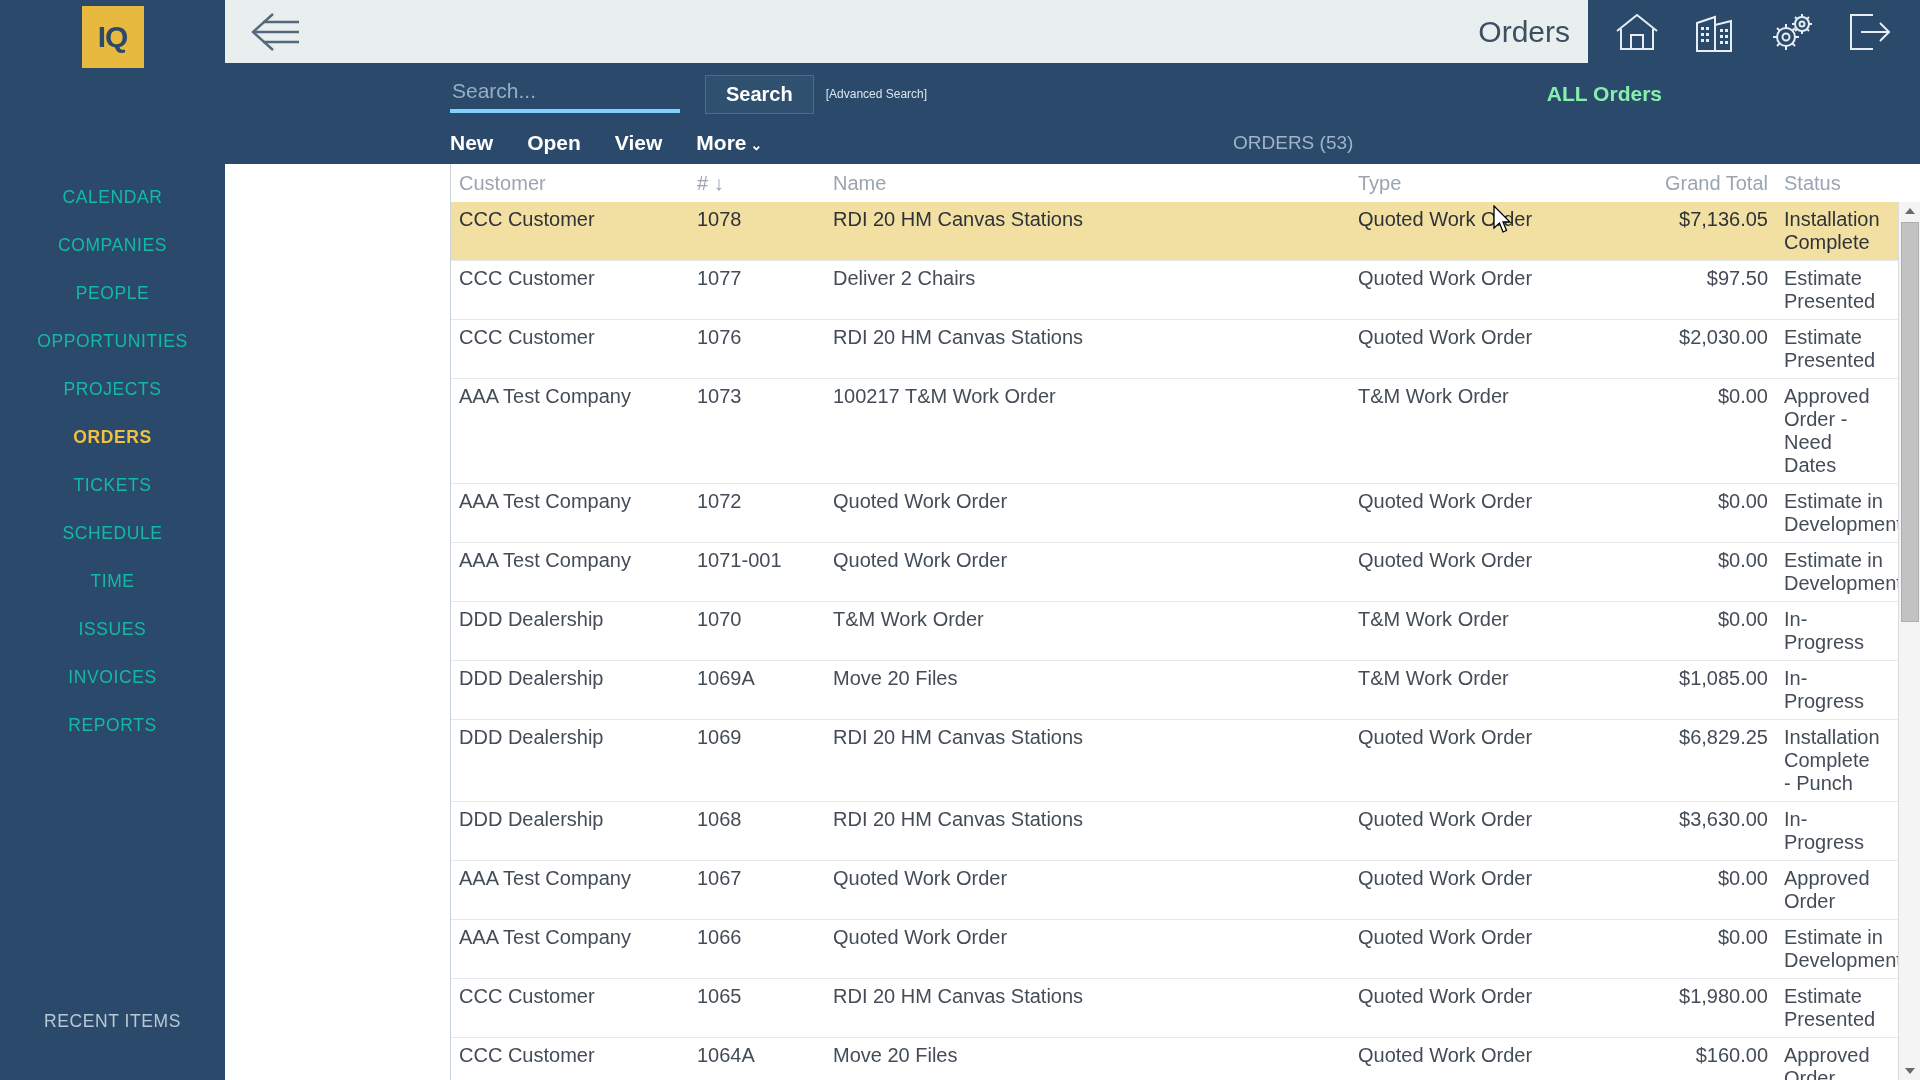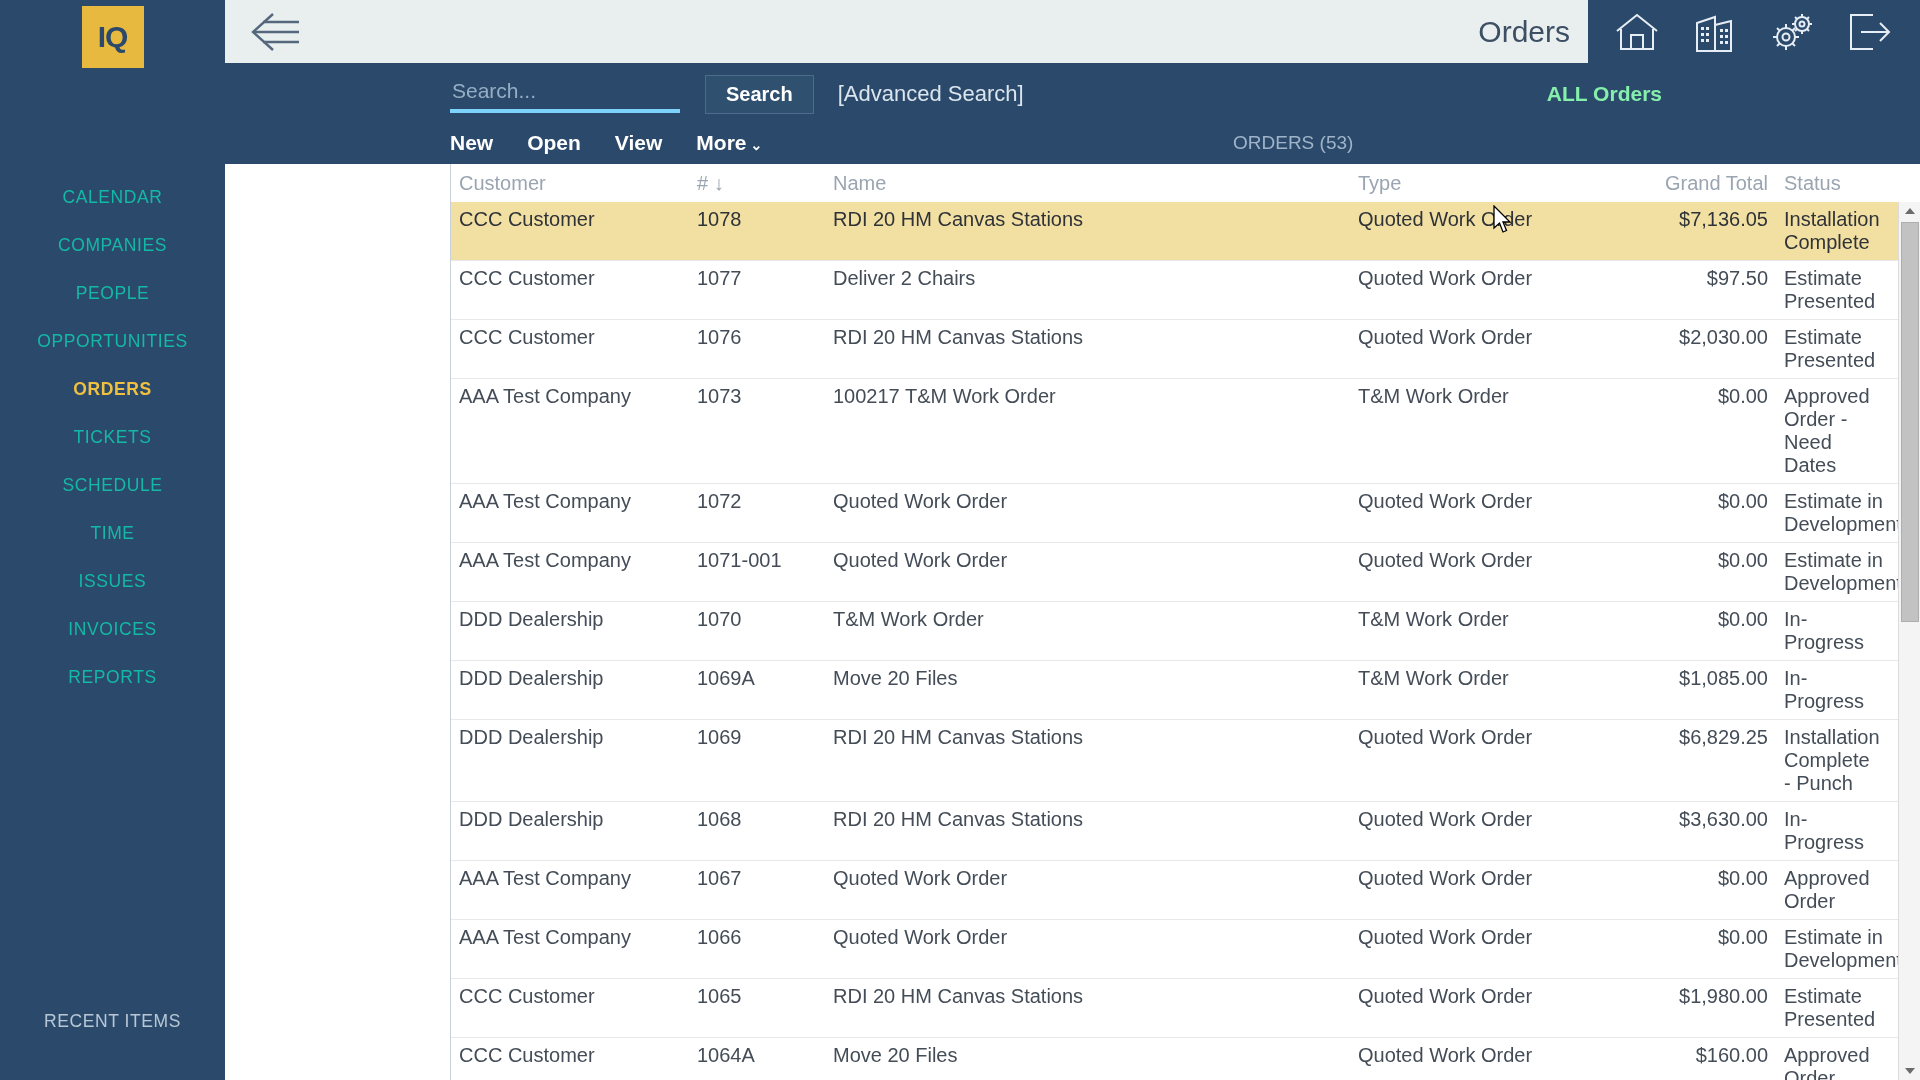--- a/index.html
+++ b/index.html
@@ -82,21 +82,21 @@
   }
   .search-input::placeholder { color: #96aec5; }
   .search-btn {
     margin-left: 25px;
     background: #30506f; border: 1px solid #4d6c8c;
     color: #ffffff; font-size: 20px; font-weight: bold;
     padding: 7px 20px; cursor: pointer;
     font-family: "Liberation Sans", sans-serif;
   }
   .adv-search {
-    margin-left: 24px; color: #dbe5ee; font-size: 22px; cursor: pointer;
+    margin-left: 12px; color: #dbe5ee; font-size: 12px; cursor: pointer;
   }
   .all-orders {
     position: absolute; right: 258px;
     color: #86efac; font-size: 21px; font-weight: bold;
   }
 
   .actionbar {
     background: #2b4a6b; height: 42px;
     display: flex; align-items: center;
     padding-left: 225px; position: relative;
@@ -167,20 +167,21 @@
 
   <div class="sidebar">
     <div class="logo-box">
       <span>IQ</span>
     </div>
     <div class="nav-list" id="nav-list">
         <div class="nav-item"><span>CALENDAR</span></div>
         <div class="nav-item"><span>COMPANIES</span></div>
         <div class="nav-item"><span>PEOPLE</span></div>
         <div class="nav-item"><span>OPPORTUNITIES</span></div>
+        <div class="nav-item"><span>PROJECTS</span></div>
         <div class="nav-item active"><span>ORDERS</span></div>
         <div class="nav-item"><span>TICKETS</span></div>
         <div class="nav-item"><span>SCHEDULE</span></div>
         <div class="nav-item"><span>TIME</span></div>
         <div class="nav-item"><span>ISSUES</span></div>
         <div class="nav-item"><span>INVOICES</span></div>
         <div class="nav-item"><span>REPORTS</span></div>
       </div>
     <div class="recent-items">RECENT ITEMS</div>
   </div>

